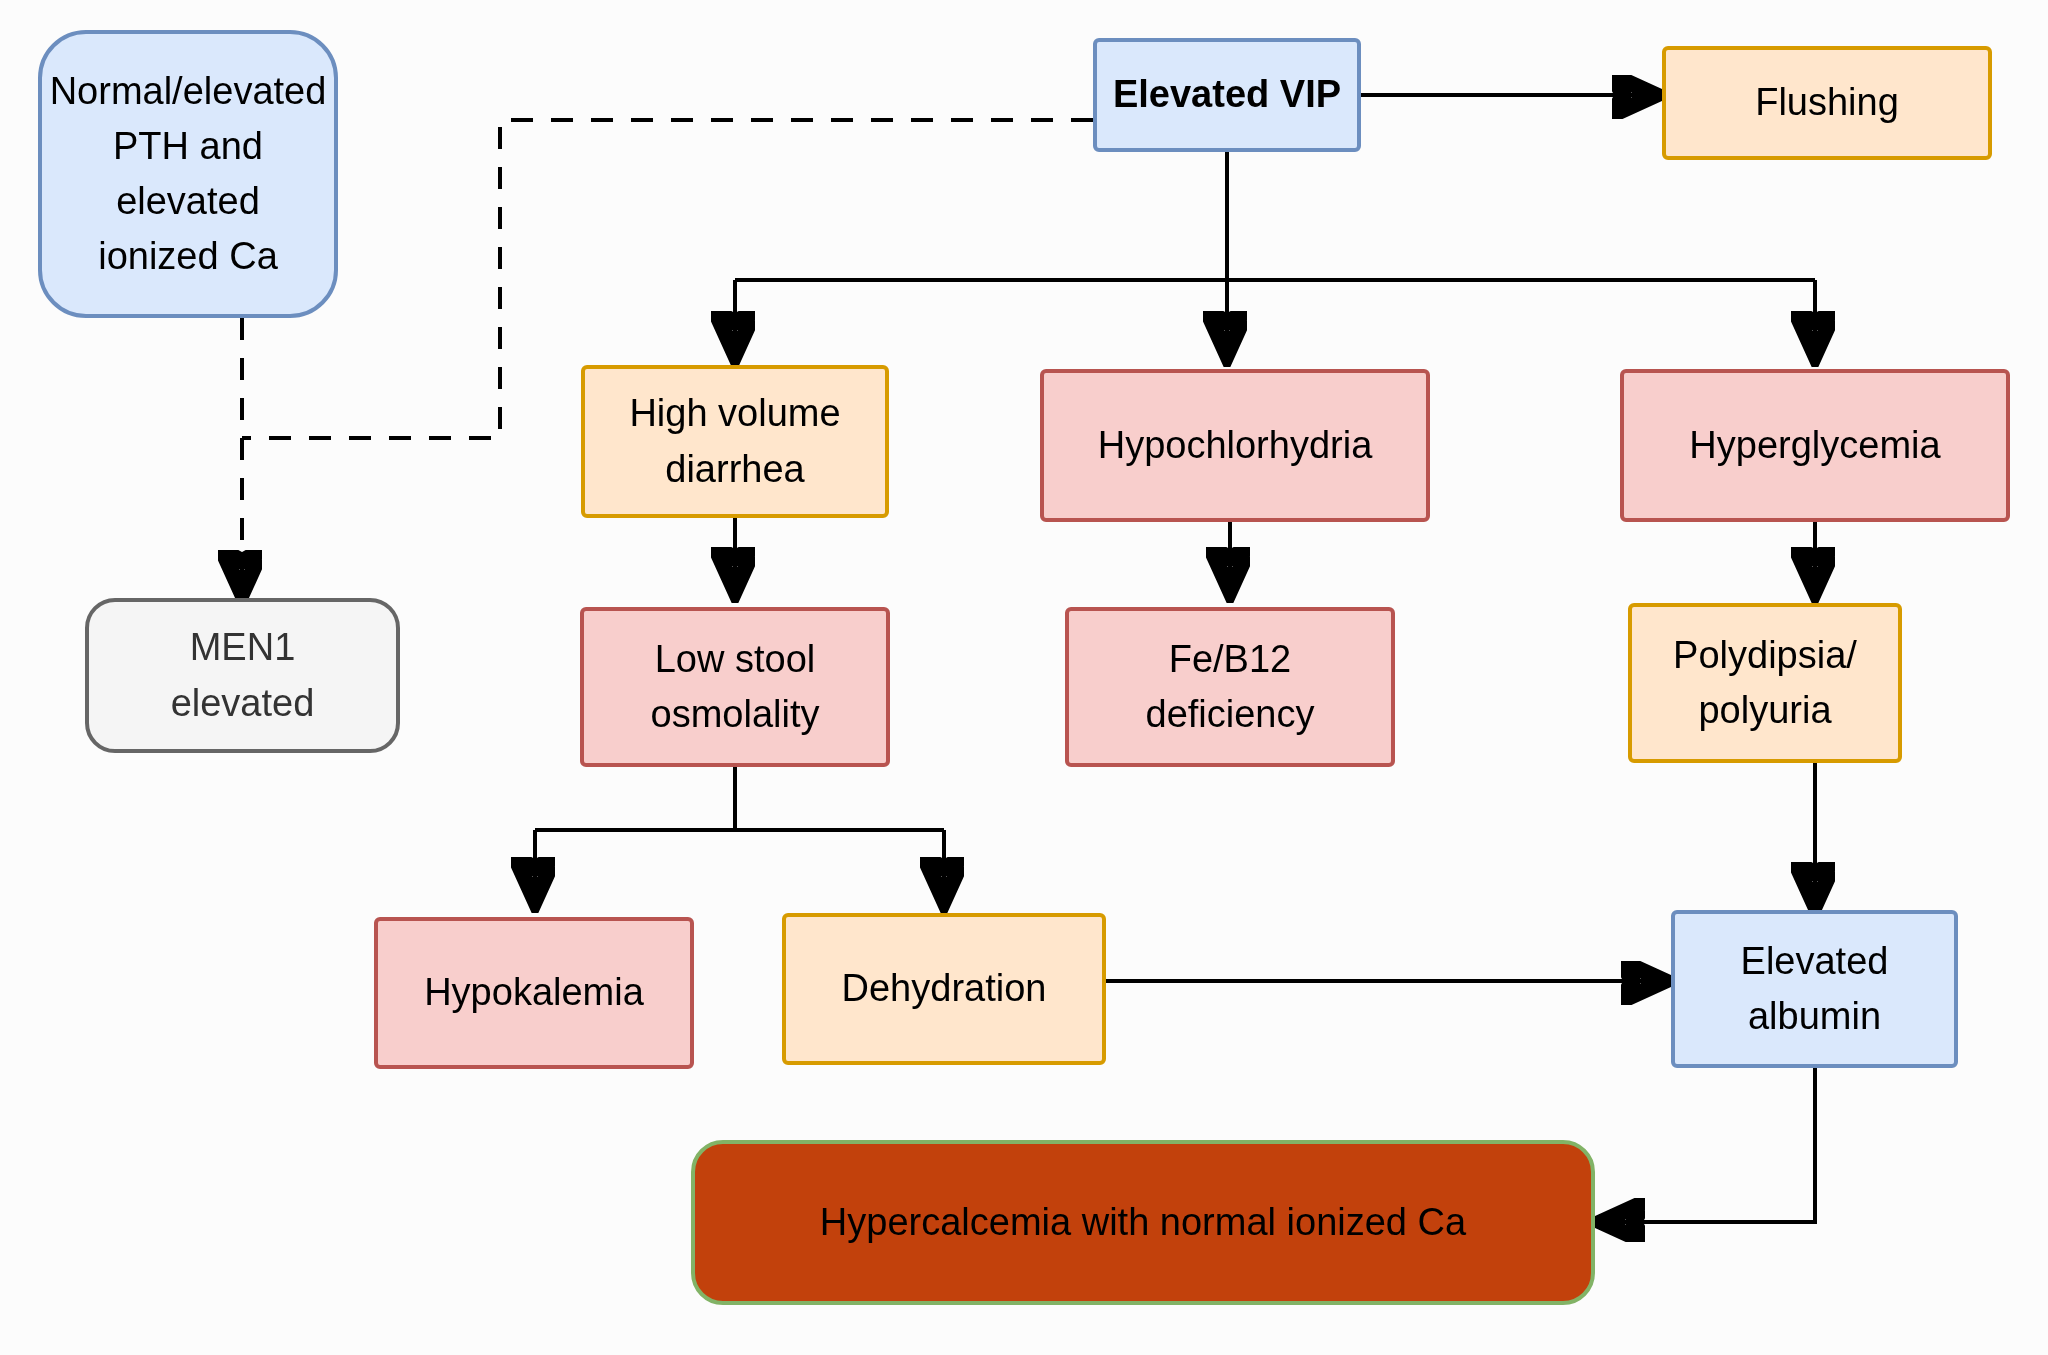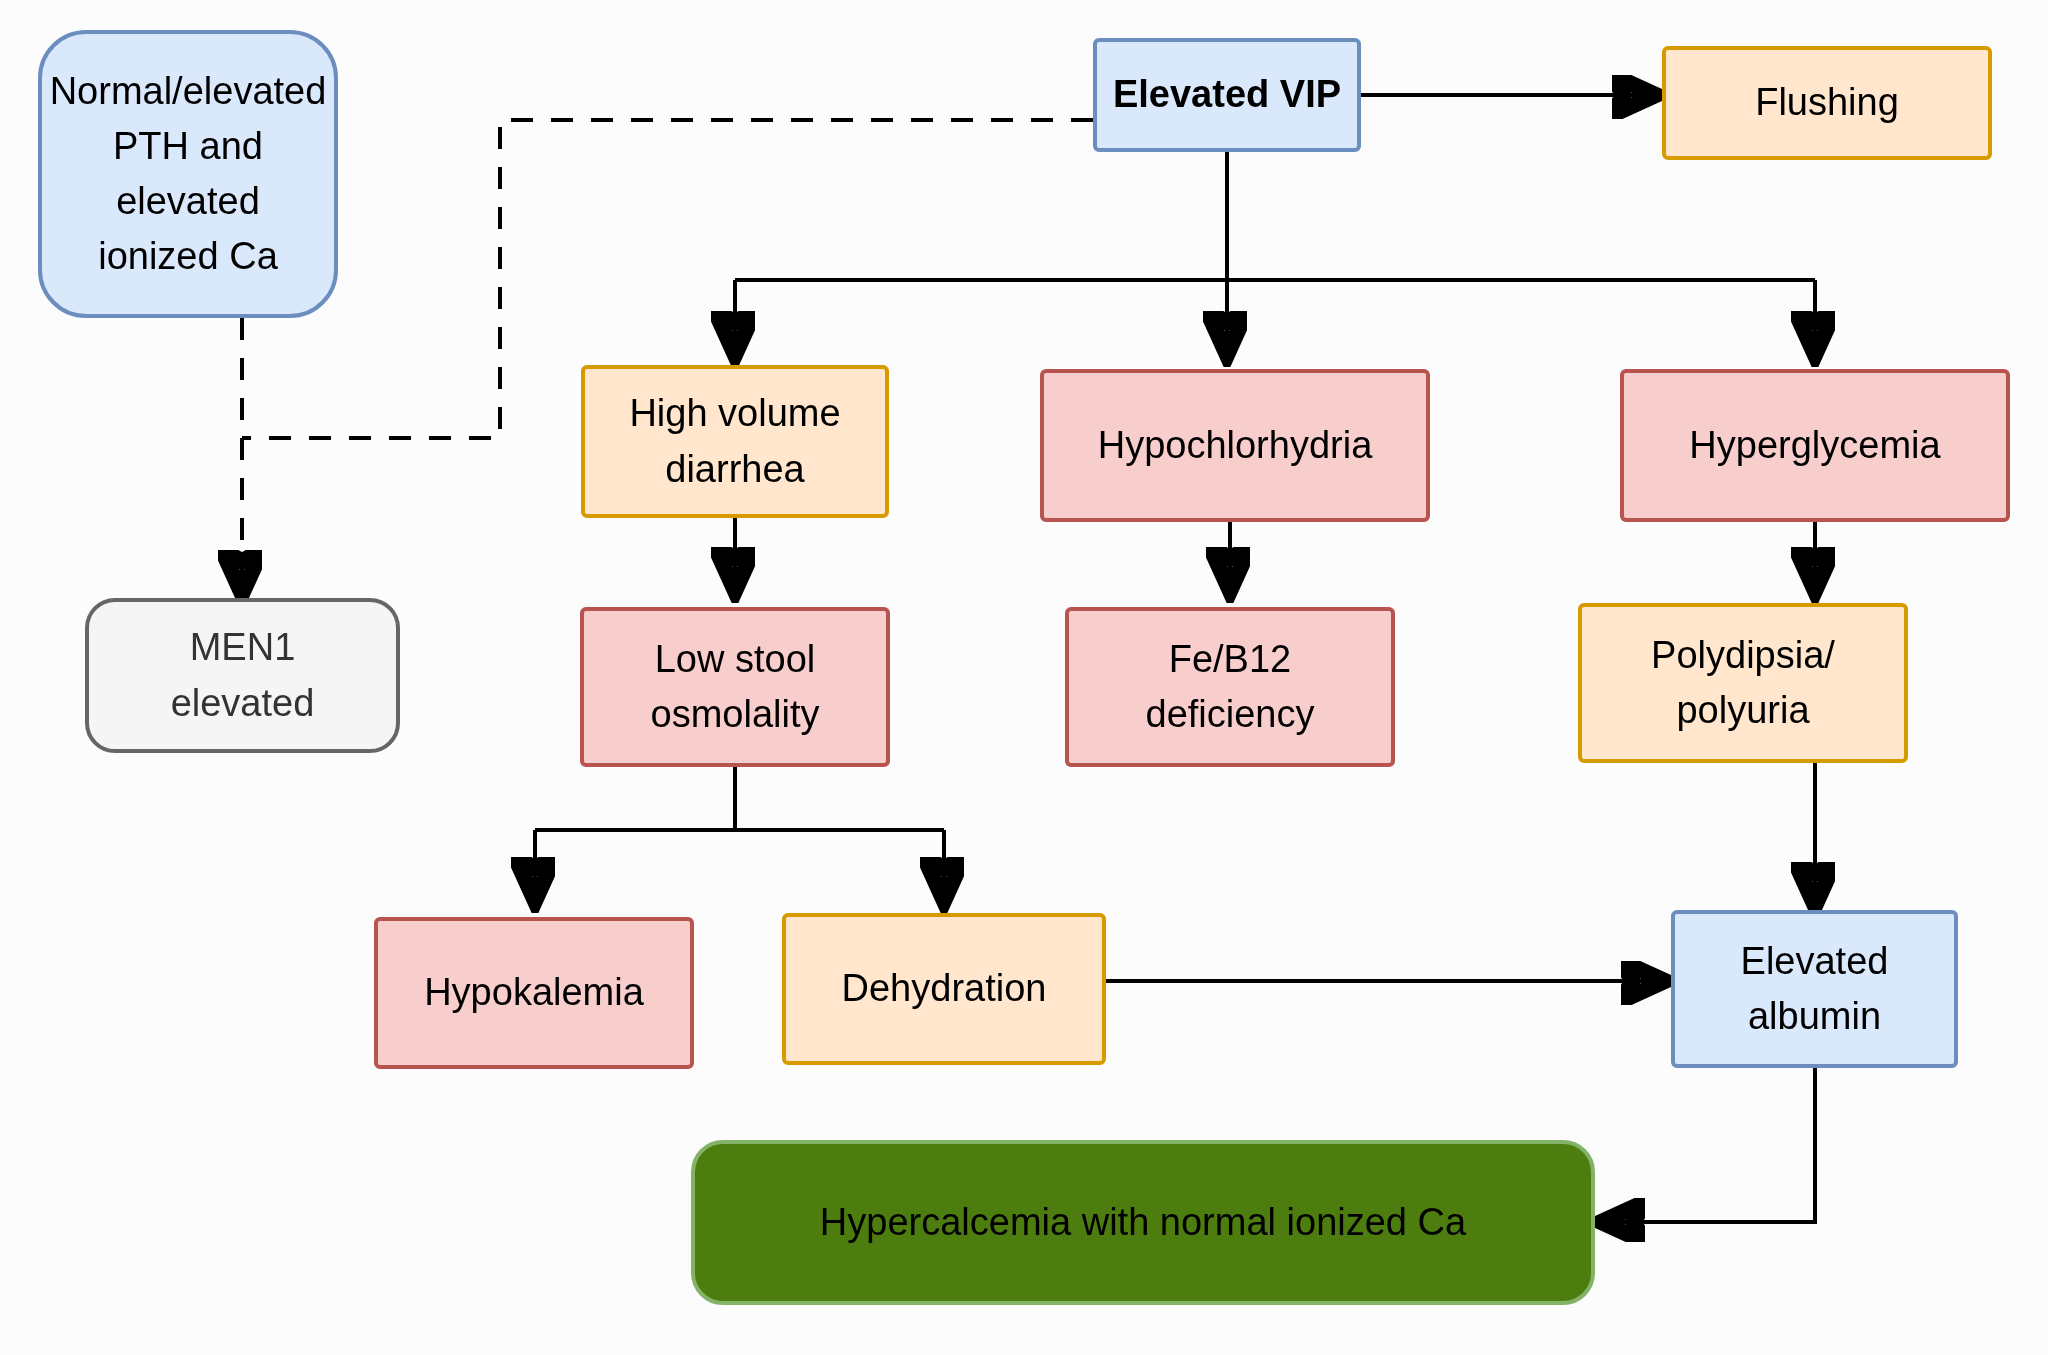--- a/index.html
+++ b/index.html
@@ -44,21 +44,21 @@
     color: #000000;
   }
   .node .label {
     white-space: pre-line;
     padding: 0 6px;
   }
   .bold { font-weight: bold; }
   .c-blue   { background: #dae8fc; border-color: #6c8ebf; }
   .c-orange { background: #ffe6cc; border-color: #d79b00; margin-top: 8px; }
   .c-red    { background: #f8cecc; border-color: #b85450; margin-top: 12px; }
-  .c-green  { background: #4d7c0f; border-color: #82b366; text-align: right; }
+  .c-green  { background: #c2410c; border-color: #82b366; text-align: right; }
   .c-gray   { background: #f5f5f5; border-color: #666666; color: #333333; }
 </style>
 </head>
 <body>
 
 <div class="canvas">
 
   <svg class="connectors" viewBox="0 0 2048 1355" xmlns="http://www.w3.org/2000/svg">
     <defs>
       <marker id="ah" markerWidth="14" markerHeight="11" refX="10.5" refY="5" orient="auto" markerUnits="strokeWidth">
@@ -129,21 +129,21 @@
   <div class="node c-red" style="left:580px; top:595px; width:310px; height:160px">
     <span class="label">Low stool
 osmolality</span>
   </div>
 
   <div class="node c-red" style="left:1065px; top:595px; width:330px; height:160px">
     <span class="label">Fe/B12
 deficiency</span>
   </div>
 
-  <div class="node c-orange" style="left:1578px; top:595px; width:330px; height:160px">
+  <div class="node c-orange" style="left:1628px; top:595px; width:274px; height:160px">
     <span class="label">Polydipsia/
 polyuria</span>
   </div>
 
   <div class="node c-red" style="left:374px; top:905px; width:320px; height:152px">
     <span class="label">Hypokalemia</span>
   </div>
 
   <div class="node c-orange" style="left:782px; top:905px; width:324px; height:152px">
     <span class="label">Dehydration</span>

